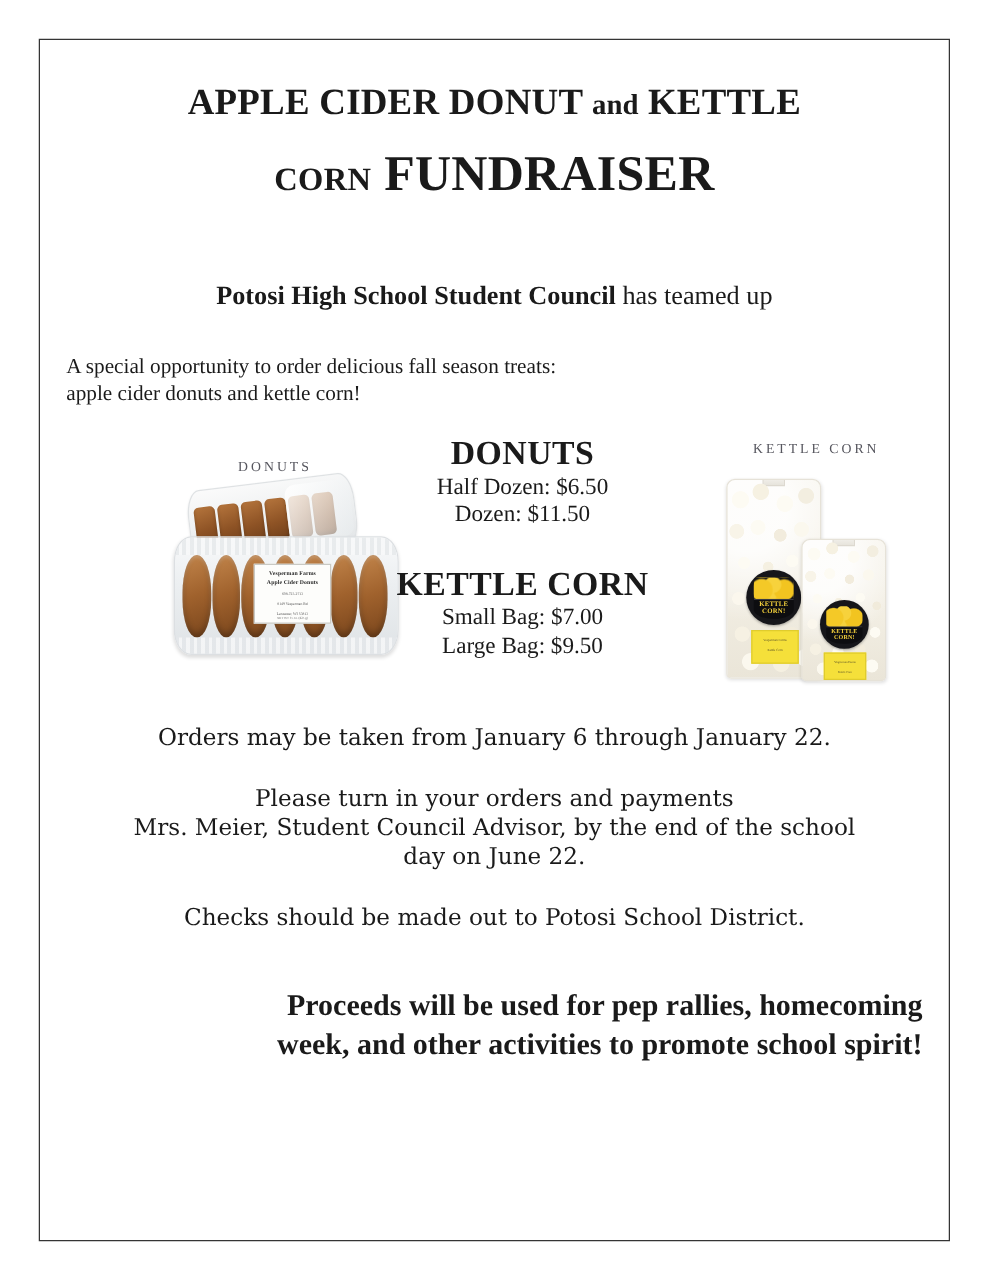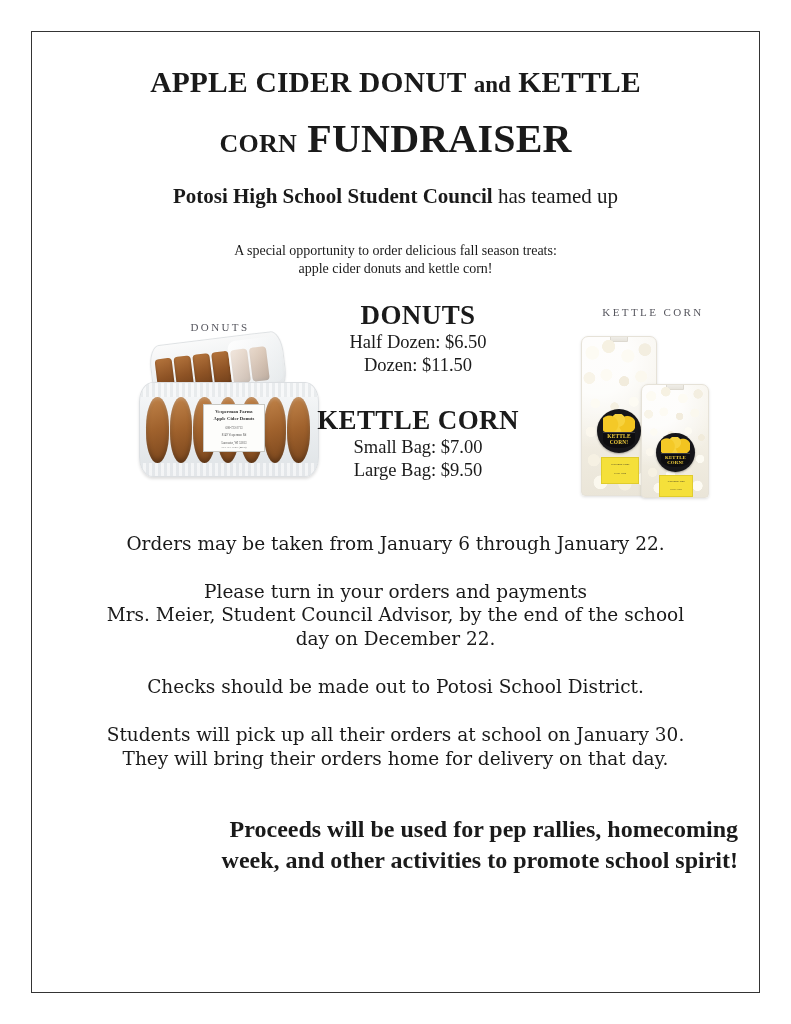--- a/index.html
+++ b/index.html
@@ -72,30 +72,30 @@
   }
   .title-line-2 .tl-corn {
     font-size: 26px;
     font-weight: bold;
     letter-spacing: 0.3px;
   }
 
   
   #intro-block {
     text-align: center;
-    margin-top: 24px;
+    margin-top: 64px;
     font-size: 21px;
     line-height: 1.32;
   }
   #intro-block b { font-weight: bold; }
 
   #special-block {
-    text-align: center;
+    text-align: left;
     margin-top: 31px;
-    font-size: 14px;
+    font-size: 17px;
     line-height: 1.28;
   }
 
   
   #product-band {
     position: relative;
     margin-top: 22px;
     height: 218px;
   }
 
@@ -511,28 +511,24 @@
       </div>
     </div>
 
     <div id="body-copy">
       <div class="body-para">
         <div>Orders may be taken from January 6 through January 22.</div>
       </div>
       <div class="body-para">
         <div>Please turn in your orders and payments</div>
         <div>Mrs. Meier, Student Council Advisor, by the end of the school</div>
-        <div>day on December 22.</div>
+        <div>day on June 22.</div>
       </div>
       <div class="body-para">
         <div>Checks should be made out to Potosi School District.</div>
-      </div>
-      <div class="body-para">
-        <div>Students will pick up all their orders at school on January 30.</div>
-        <div>They will bring their orders home for delivery on that day.</div>
       </div>
     </div>
 
     <div id="closing-statement">
       <div>Proceeds will be used for pep rallies, homecoming</div>
       <div>week, and other activities to promote school spirit!</div>
     </div>
 
   </div>
 </div>

